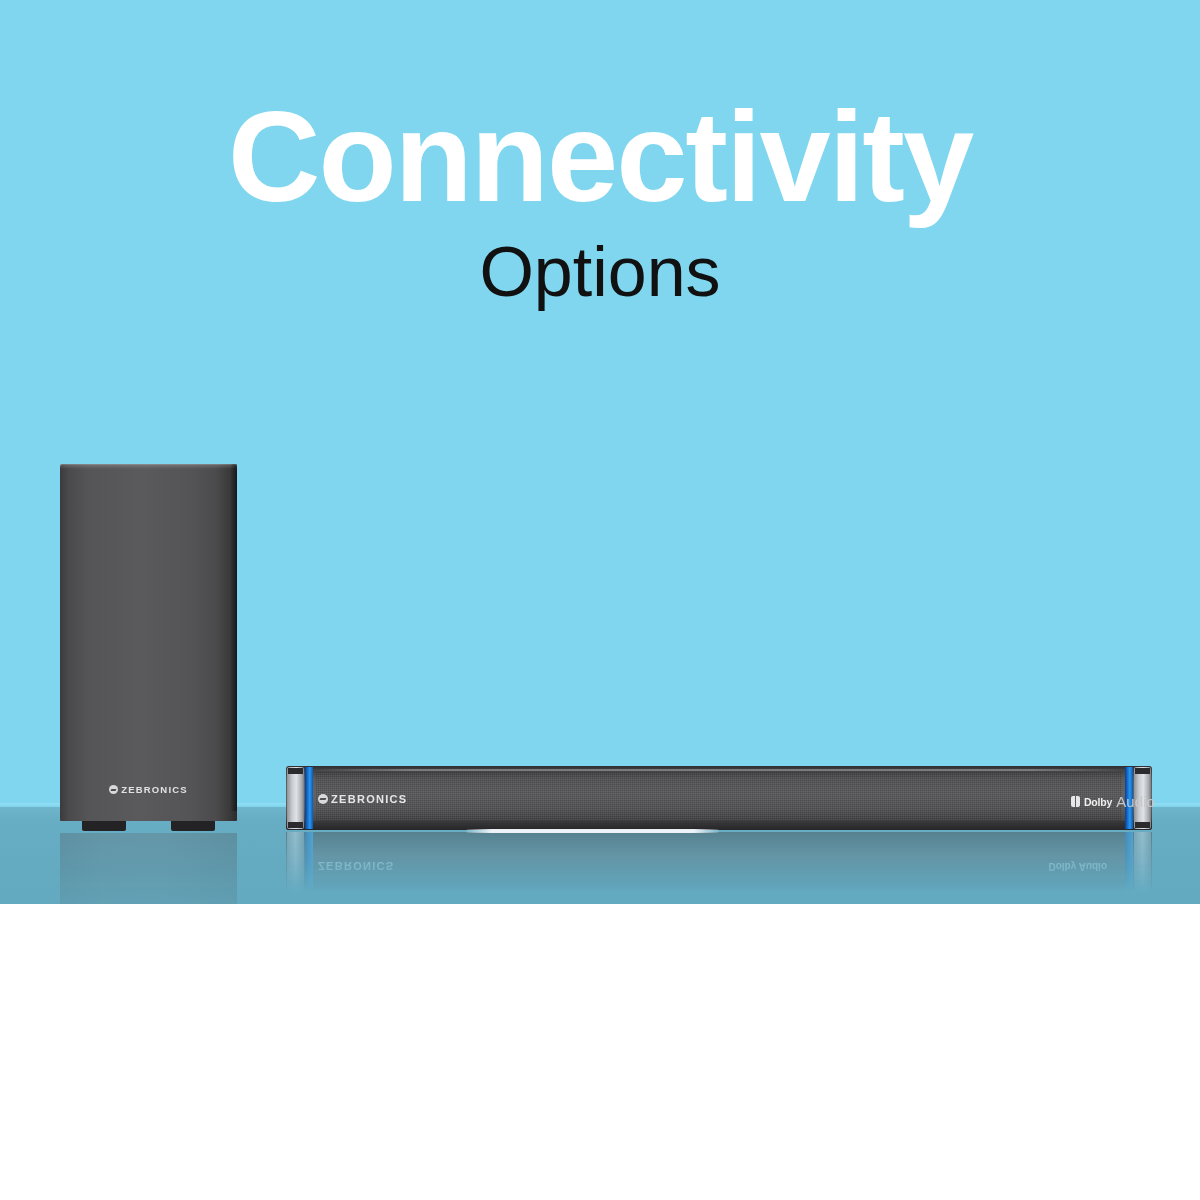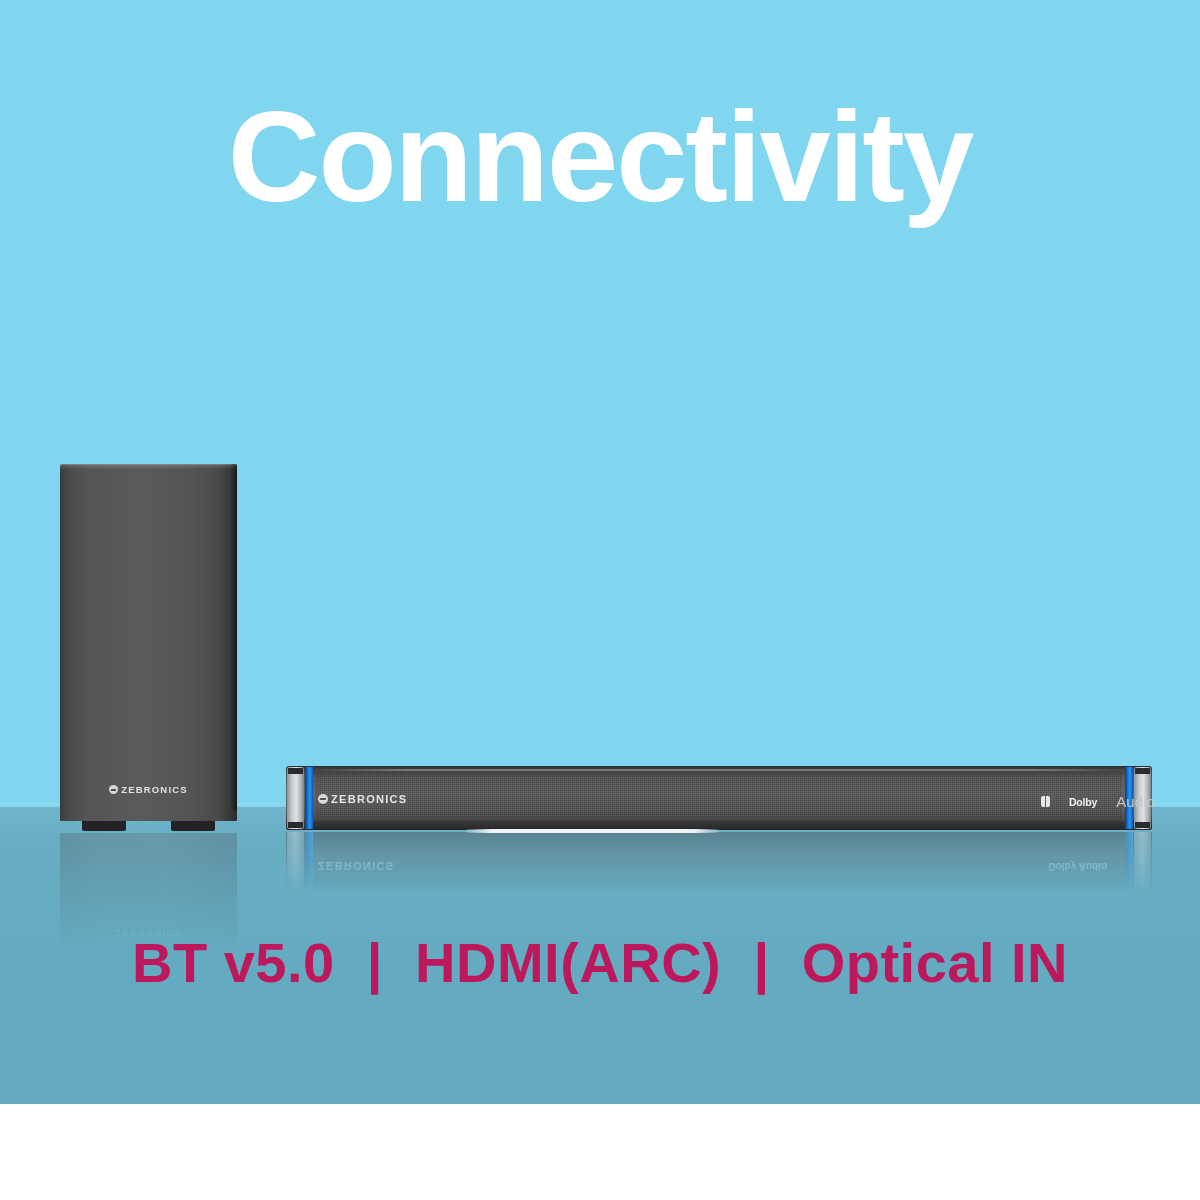--- a/index.html
+++ b/index.html
@@ -5,21 +5,21 @@
   * { margin:0; padding:0; box-sizing:border-box; }
 
   html, body {
     width:1200px; height:1200px;
     font-family:"Liberation Sans", sans-serif;
     overflow:hidden;
   }
 
   #stage {
     position:relative;
-    width:1200px; height:1104px;
+    width:1200px; height:904px;
     background:#7FD6EE;
     overflow:hidden;
   }
 
   
   .floor {
     position:absolute;
     left:0; right:0;
     top:807px; bottom:0;
     background:linear-gradient(180deg,#6FB6CC 0%, #67AEC4 12%, #64ABC2 60%, #63AAC1 100%);
@@ -196,21 +196,21 @@
   .sb-zeb .zmark::after {
     content:""; position:absolute; left:2px; top:4px;
     width:6px; height:1.8px; background:#545456; transform:skewX(-20deg);
   }
   .sb-zeb .ztext {
     font-size:11px; font-weight:700; letter-spacing:1.3px; color:#e6e6e6;
   }
 
   .sb-dolby {
     position:absolute; right:45px; top:793px;
-    display:flex; align-items:center; gap:19px;
+    display:flex; align-items:center; gap:4px;
   }
   .dd-mark {
     display:flex; gap:1px;
   }
   .dd-mark i {
     display:block; width:4px; height:11px; background:#e8e8e8;
   }
   .dd-mark i:first-child { border-radius:2px 0 0 2px; }
   .dd-mark i:last-child  { border-radius:0 2px 2px 0; }
   .dolby-text {
@@ -275,20 +275,21 @@
 </head>
 <body>
 
 <div id="stage">
 
   <div class="floor"></div>
   <div class="floor-edge"></div>
 
   <div class="title-wrap">
     <span class="title-main">Connectivity</span>
+    <span class="title-sub">Options</span>
   </div>
 
   <div class="sub-reflection">
     <div class="rbody"></div>
     <div class="rlogo">ZEBRONICS</div>
   </div>
 
   <div class="subwoofer">
     <div class="sub-body">
       <div class="sub-top-sheen"></div>

